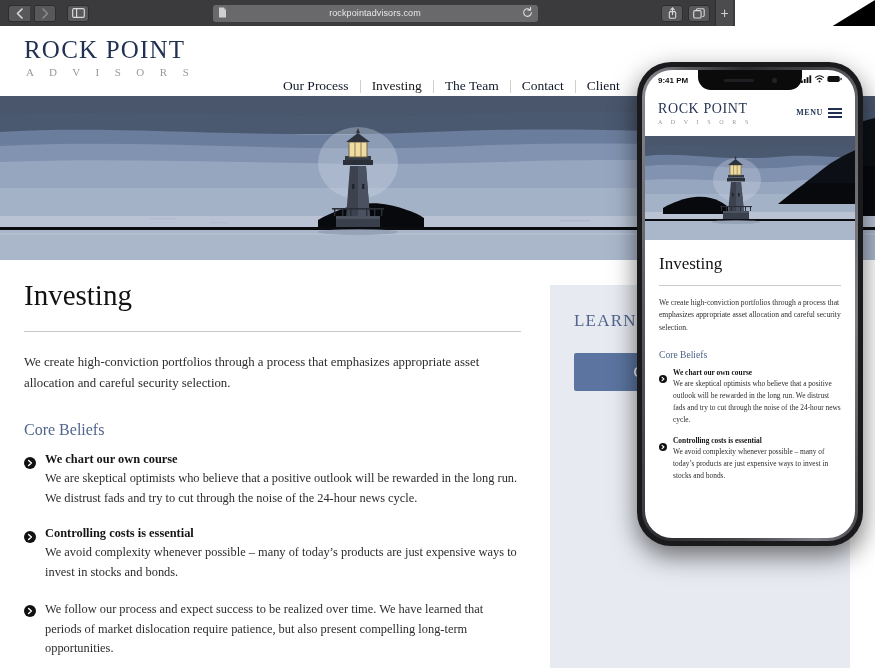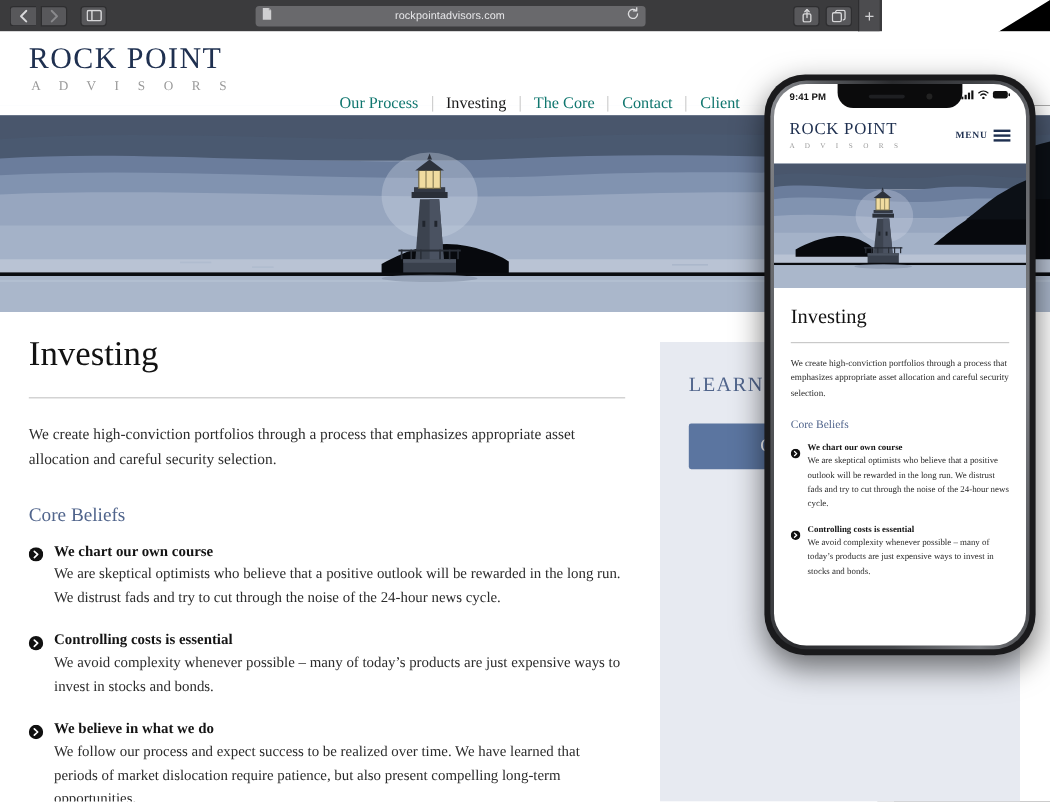--- a/index.html
+++ b/index.html
@@ -95,21 +95,21 @@
     font-size: 11px; color: #9a9a9a;
     letter-spacing: 6.4px; line-height: 1;
     margin-top: 5px; padding-left: 2px;
   }
 
   .main-nav {
     position: absolute; left: 283px; top: 52px;
     display: flex; align-items: center;
     font-size: 13.5px;
   }
-  .nav-link { color: #0f766e; text-decoration: none; white-space: nowrap; }
+  .nav-link { color: #0f172a; text-decoration: none; white-space: nowrap; }
   .nav-link.active { color: #1a1a1a; }
   .nav-sep {
     width: 1px; height: 13px;
     background: #cfcfcf;
     margin: 0 11px;
   }
 
   .client-login {
     position: absolute; right: 66px; top: 50px;
     background: #25354f;
@@ -354,21 +354,21 @@
   <div class="logo">
     <div class="logo-main">ROCK POINT</div>
     <div class="logo-sub">A D V I S O R S</div>
   </div>
 
   <nav class="main-nav">
     <a class="nav-link" href="#">Our Process</a>
     <span class="nav-sep"></span>
     <a class="nav-link active" href="#">Investing</a>
     <span class="nav-sep"></span>
-    <a class="nav-link" href="#">The Core</a>
+    <a class="nav-link" href="#">The Team</a>
     <span class="nav-sep"></span>
     <a class="nav-link" href="#">Contact</a>
     <span class="nav-sep"></span>
     <a class="nav-link" href="#">Client</a>
   </nav>
 
   <button class="client-login">Client Login</button>
 </div>
 
 <div class="hero">
@@ -465,21 +465,20 @@
     </div>
 
     <div class="belief">
       <span class="belief-bullet">
         <svg width="12" height="12" viewBox="0 0 12 12">
             <circle cx="6" cy="6" r="6" fill="#111111"></circle>
             <path d="M4.6 3.4 L7.4 6 L4.6 8.6" stroke="#ffffff" stroke-width="1.4" fill="none" stroke-linecap="round" stroke-linejoin="round"></path>
           </svg>
       </span>
       <div class="belief-body">
-        <div class="belief-title">We believe in what we do</div>
         <div class="belief-text">We follow our process and expect success to be realized over time. We have learned that periods of market dislocation require patience, but also present compelling long-term opportunities.</div>
       </div>
     </div>
 
   </div>
 
   <div class="sidebar-box">
     <div class="sidebar-title">LEARN MORE</div>
     <button class="contact-btn">Contact Us</button>
   </div>

